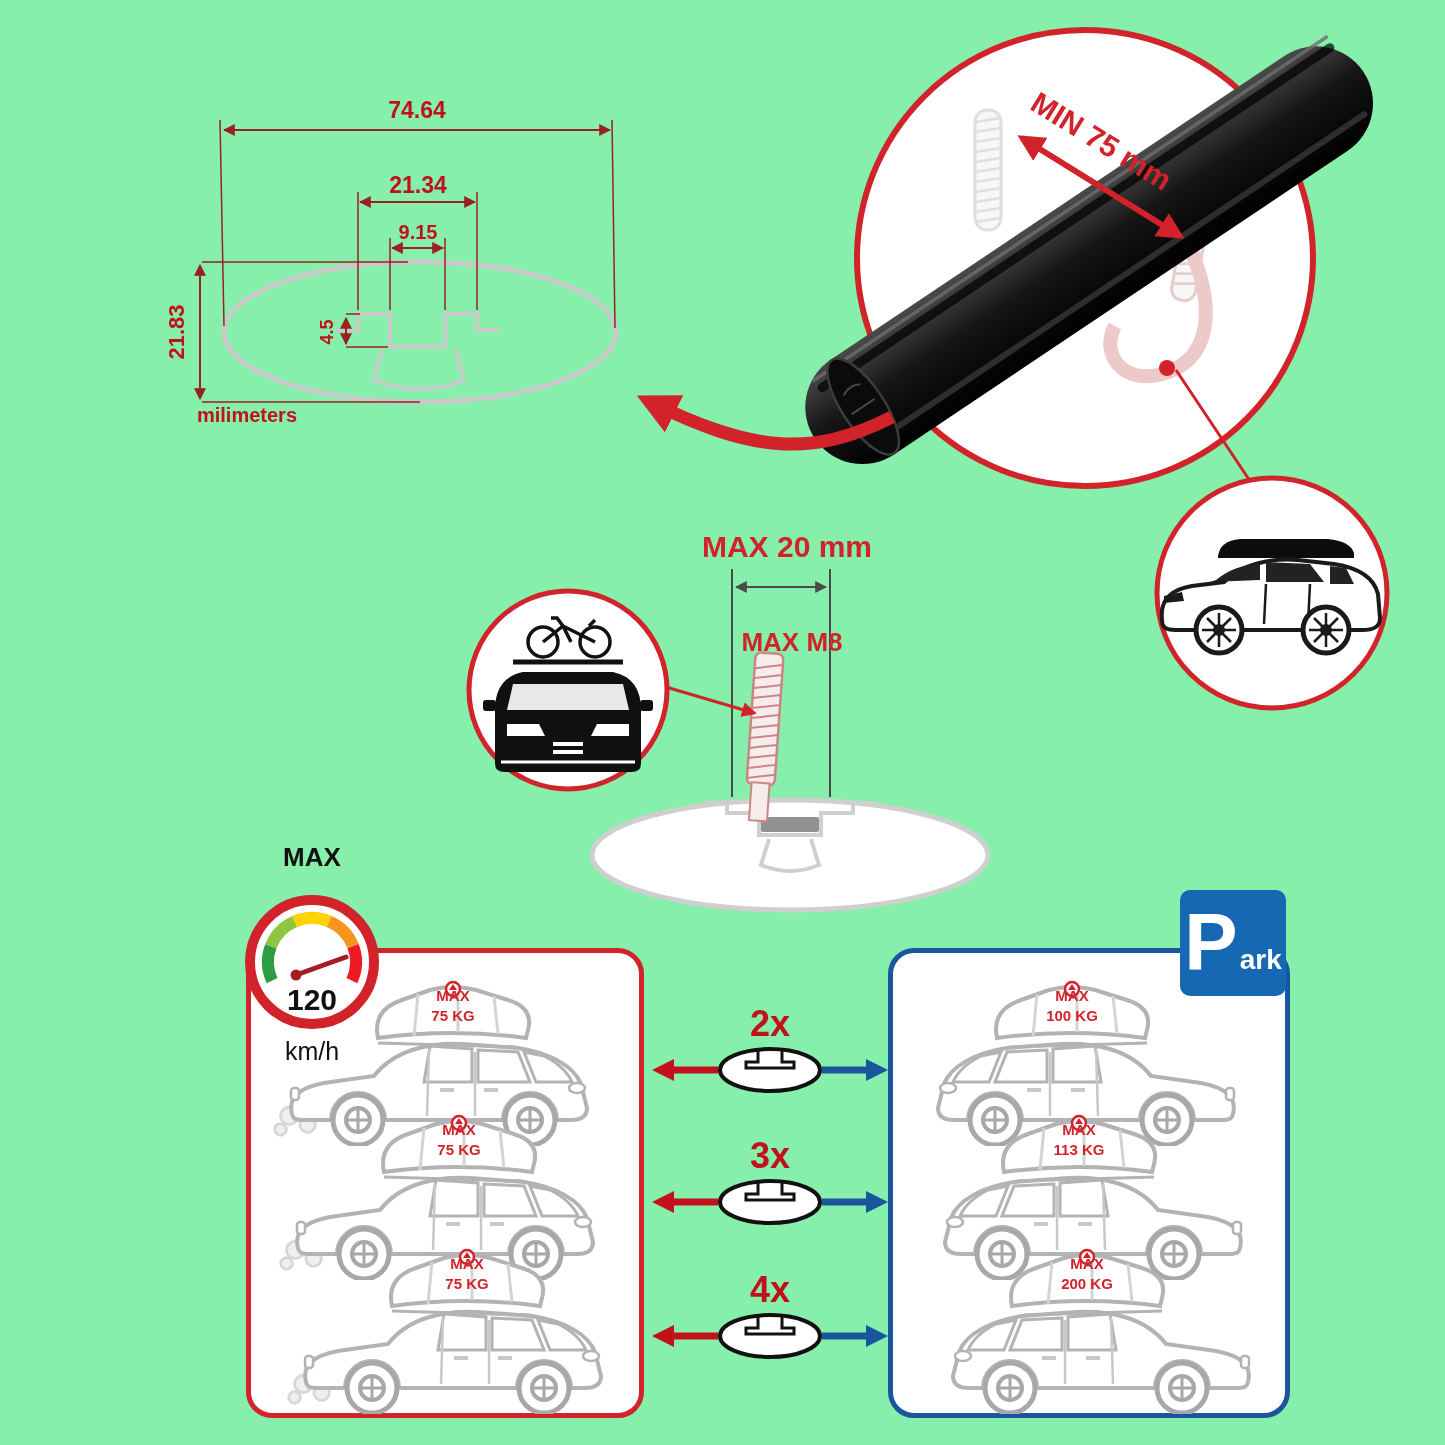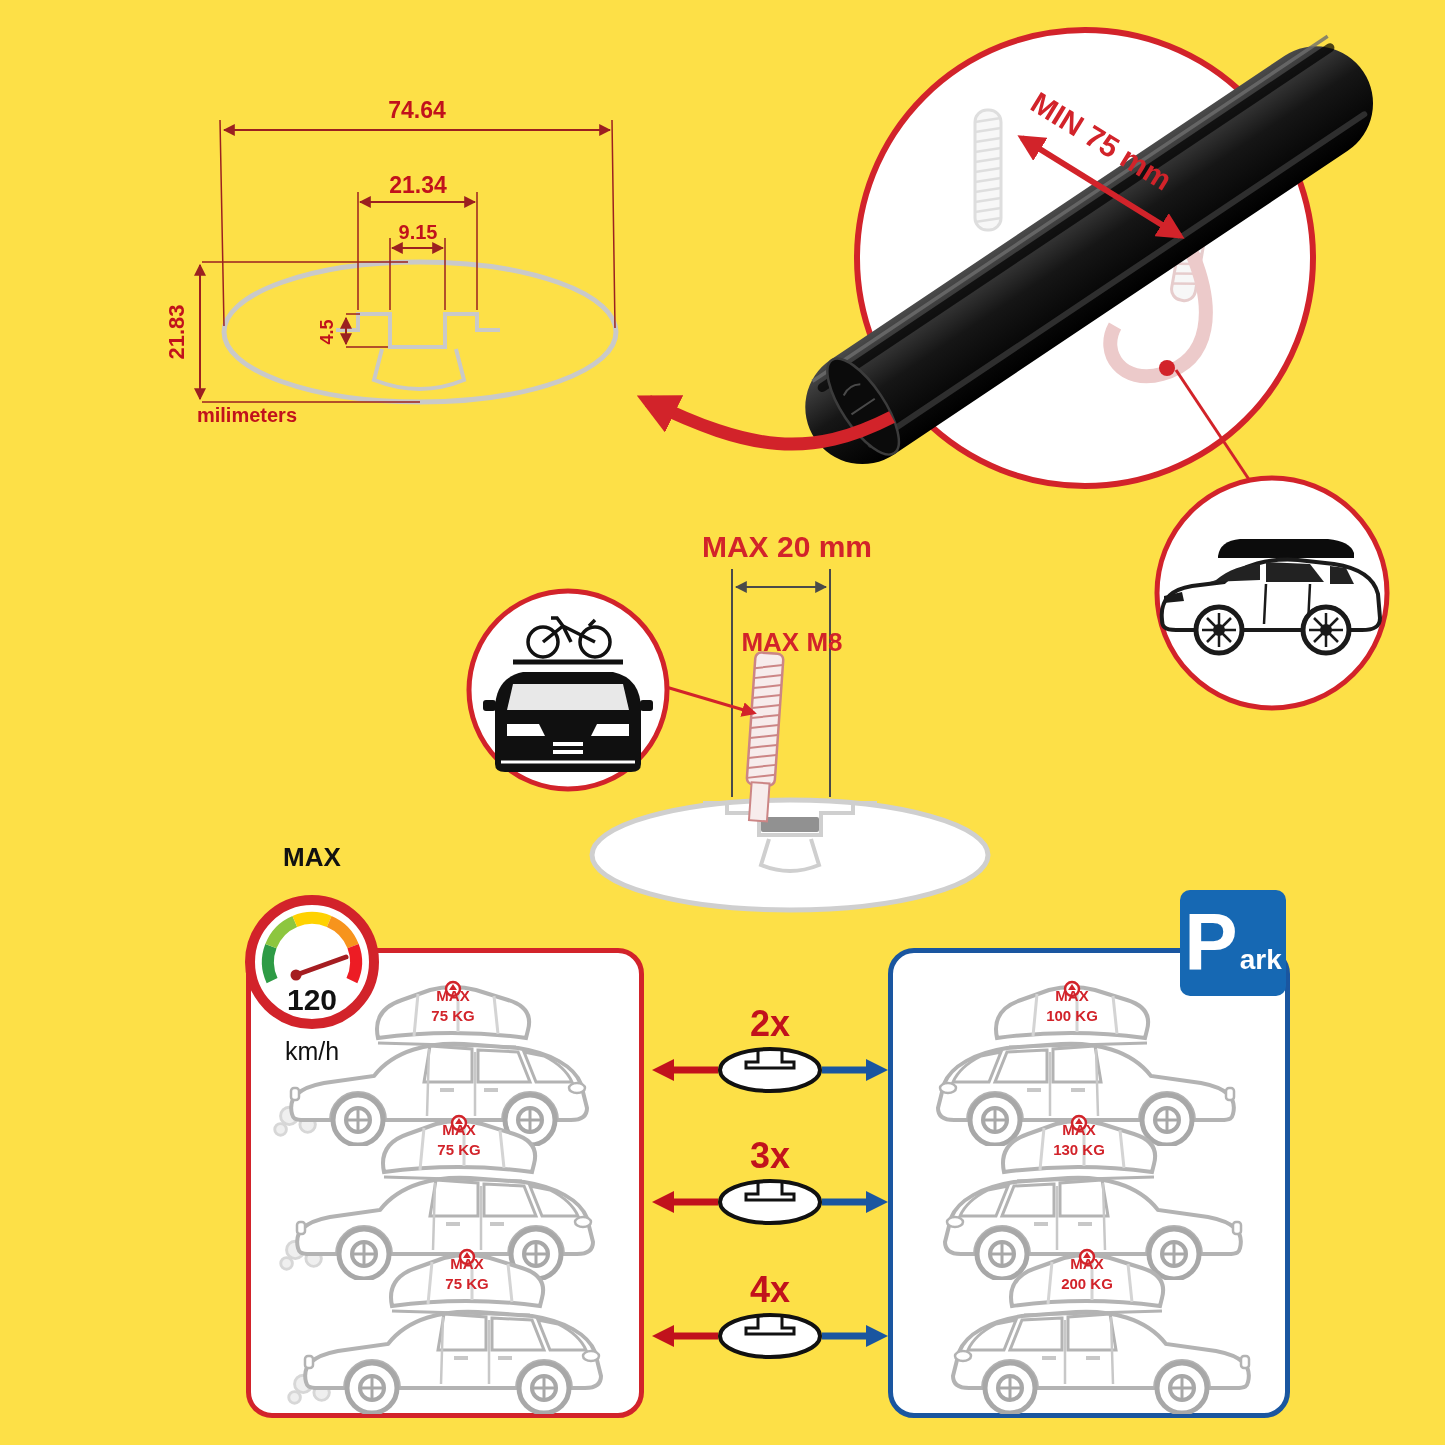--- a/index.html
+++ b/index.html
@@ -1,16 +1,16 @@
 <!DOCTYPE html>
 <html><head>
 <meta charset="utf-8">
 <style>
   html,body{margin:0;padding:0;background:#fff;}
-  .canvas{position:relative;width:1445px;height:1445px;background:#fde047;overflow:hidden;
+  .canvas{position:relative;width:1445px;height:1445px;background:#86efac;overflow:hidden;
           font-family:"Liberation Sans",sans-serif;}
   .abs{position:absolute;}
   svg text{font-family:"Liberation Sans",sans-serif;}
   .panel{position:absolute;box-sizing:border-box;background:#fff;border-radius:26px;}
   .panel-red{border:5px solid #d2232a;}
   .panel-blue{border:5px solid #1a56a0;}
   .car-block{position:absolute;width:340px;height:180px;}
   .cargo-label{position:absolute;top:20px;width:130px;display:flex;flex-direction:column;
                align-items:center;color:#d2232a;font-weight:bold;font-size:15px;line-height:1.3;}
   .park{position:absolute;left:1180px;top:890px;width:106px;height:106px;background:#1668b3;
@@ -321,21 +321,21 @@
 </div>
 <div class="car-block" style="left:922px;top:1100px">
   <svg width="340" height="180" viewBox="0 0 340 180">
     <use href="#cargo" x="72" y="14" width="170" height="62"></use>
     <g transform="translate(332,52) scale(-1,1)">
           <use href="#suv" width="320" height="130"></use>
         </g>
   </svg>
   <div class="cargo-label" style="left:92px">
     <span>MAX</span>
-        <span>130 KG</span>
+        <span>113 KG</span>
   </div>
 </div>
 <div class="car-block" style="left:930px;top:1234px">
   <svg width="340" height="180" viewBox="0 0 340 180">
     <use href="#cargo" x="72" y="14" width="170" height="62"></use>
     <g transform="translate(332,52) scale(-1,1)">
           <use href="#suv" width="320" height="130"></use>
         </g>
   </svg>
   <div class="cargo-label" style="left:92px">

